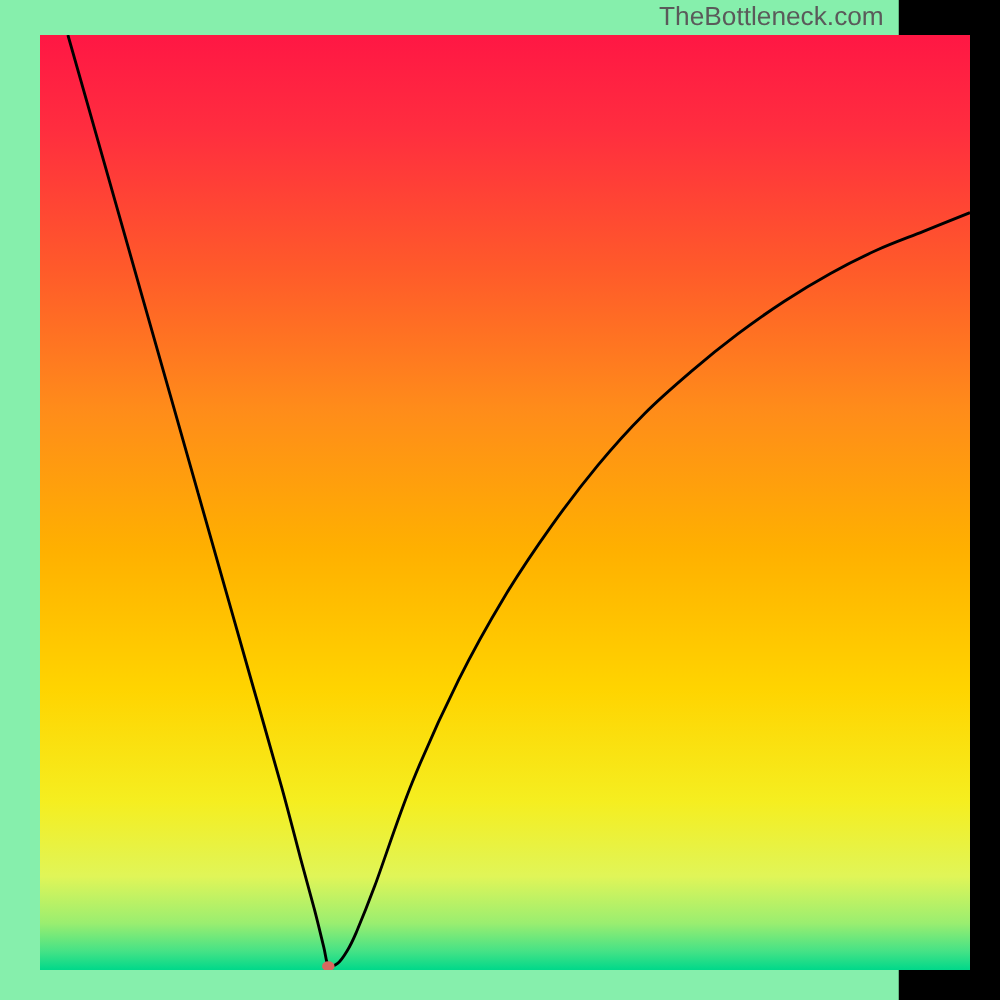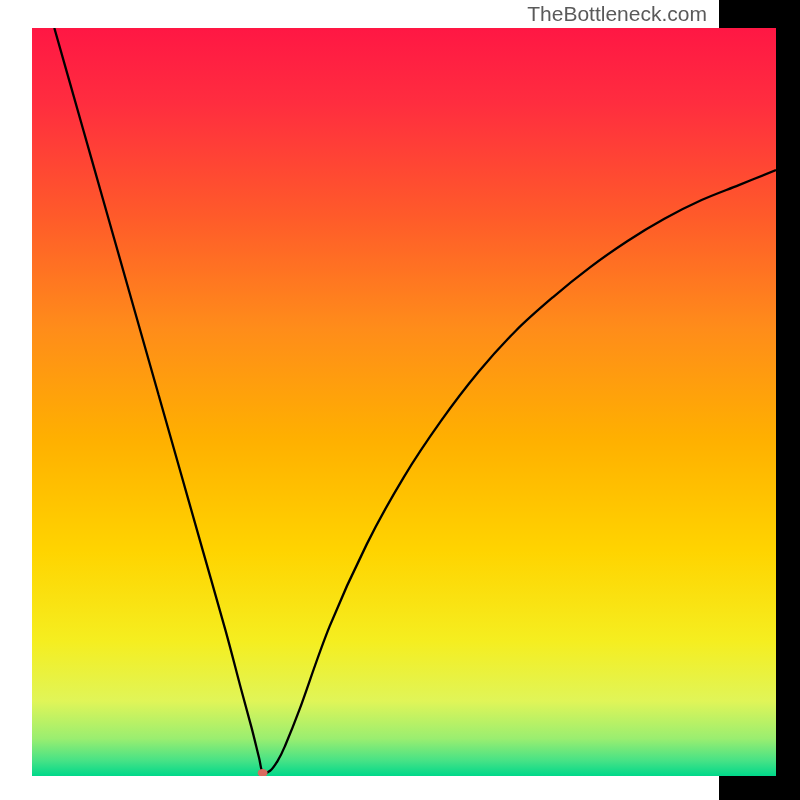--- a/index.html
+++ b/index.html
@@ -8,21 +8,21 @@
     width: 800px;
     height: 800px;
     overflow: hidden;
     background: #000000;
     font-family: Arial, Helvetica, sans-serif;
   }
   .outer {
     position: relative;
     width: 719px;
     height: 800px;
-    background: #ffffff;
+    background: #86efac;
   }
   .watermark {
     position: absolute;
     top: 2px;
     right: 12px;
     color: #5a5a5a;
     font-size: 21px;
     font-weight: 400;
     letter-spacing: 0px;
     z-index: 10;

